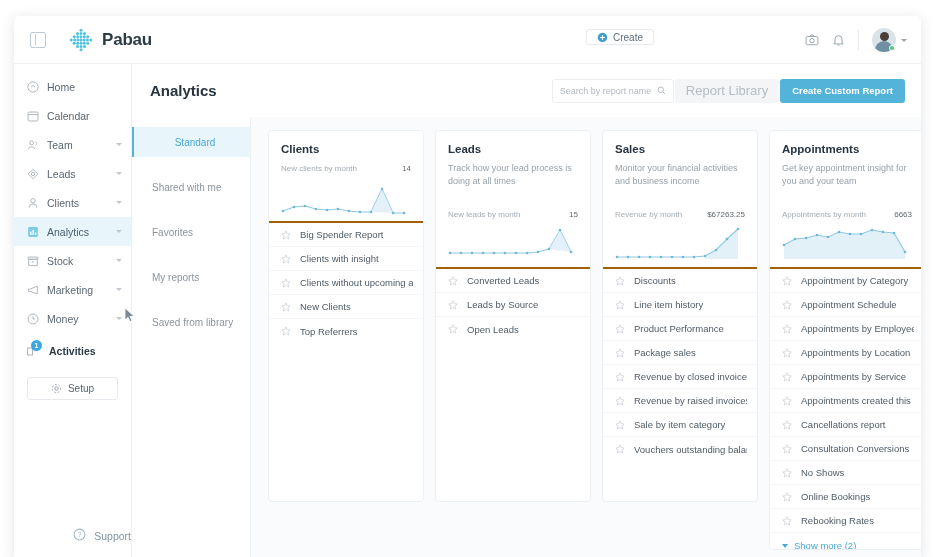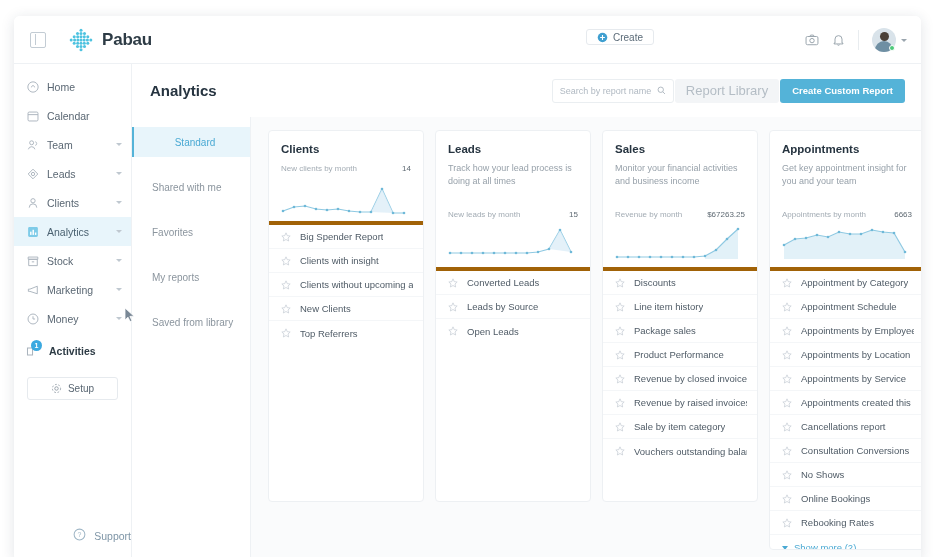--- a/index.html
+++ b/index.html
@@ -267,21 +267,21 @@
   .card-head { padding: 12px 12px 0 12px; }
   .card-title { font-size: 11.5px; font-weight: bold; color: #263440; margin-bottom: 7px; }
   .card-desc { font-size: 9px; color: #97a1aa; line-height: 1.45; min-height: 39px; }
   .metric-row {
     display: flex; align-items: baseline; justify-content: space-between;
     margin-top: 9px;
   }
   .metric-label { font-size: 8px; color: #a3acb4; }
   .metric-value { font-size: 8px; color: #5f6a73; }
   .spark { margin-top: 2px; height: 42px; }
-  .card-list { border-top: 4px solid #a16207; }
+  .card-list { border-top: 2px solid #a16207; }
   .list-item {
     height: 24px;
     display: flex; align-items: center; gap: 9px;
     padding: 0 10px 0 12px;
     border-bottom: 1px solid #f4f6f8;
     cursor: pointer;
   }
   .list-item:last-child { border-bottom: none; }
   .list-item .txt {
     font-size: 9.5px; color: #4f5b66;
@@ -695,27 +695,27 @@
               <div class="list-item">
                 <span><svg width="10" height="10" viewBox="0 0 12 12">
                       <path d="M6 1 L7.5 4.4 L11 4.8 L8.4 7.2 L9.2 10.8 L6 9 L2.8 10.8 L3.6 7.2 L1 4.8 L4.5 4.4 Z" fill="none" stroke="#c6ced5" stroke-width="0.9"></path>
                     </svg></span>
                 <span class="txt">Line item history</span>
               </div>
               <div class="list-item">
                 <span><svg width="10" height="10" viewBox="0 0 12 12">
                       <path d="M6 1 L7.5 4.4 L11 4.8 L8.4 7.2 L9.2 10.8 L6 9 L2.8 10.8 L3.6 7.2 L1 4.8 L4.5 4.4 Z" fill="none" stroke="#c6ced5" stroke-width="0.9"></path>
                     </svg></span>
+                <span class="txt">Product Performance</span>
+              </div>
+              <div class="list-item">
+                <span><svg width="10" height="10" viewBox="0 0 12 12">
+                      <path d="M6 1 L7.5 4.4 L11 4.8 L8.4 7.2 L9.2 10.8 L6 9 L2.8 10.8 L3.6 7.2 L1 4.8 L4.5 4.4 Z" fill="none" stroke="#c6ced5" stroke-width="0.9"></path>
+                    </svg></span>
                 <span class="txt">Package sales</span>
-              </div>
-              <div class="list-item">
-                <span><svg width="10" height="10" viewBox="0 0 12 12">
-                      <path d="M6 1 L7.5 4.4 L11 4.8 L8.4 7.2 L9.2 10.8 L6 9 L2.8 10.8 L3.6 7.2 L1 4.8 L4.5 4.4 Z" fill="none" stroke="#c6ced5" stroke-width="0.9"></path>
-                    </svg></span>
-                <span class="txt">Product Performance</span>
               </div>
               <div class="list-item">
                 <span><svg width="10" height="10" viewBox="0 0 12 12">
                       <path d="M6 1 L7.5 4.4 L11 4.8 L8.4 7.2 L9.2 10.8 L6 9 L2.8 10.8 L3.6 7.2 L1 4.8 L4.5 4.4 Z" fill="none" stroke="#c6ced5" stroke-width="0.9"></path>
                     </svg></span>
                 <span class="txt">Revenue by closed invoices</span>
               </div>
               <div class="list-item">
                 <span><svg width="10" height="10" viewBox="0 0 12 12">
                       <path d="M6 1 L7.5 4.4 L11 4.8 L8.4 7.2 L9.2 10.8 L6 9 L2.8 10.8 L3.6 7.2 L1 4.8 L4.5 4.4 Z" fill="none" stroke="#c6ced5" stroke-width="0.9"></path>

